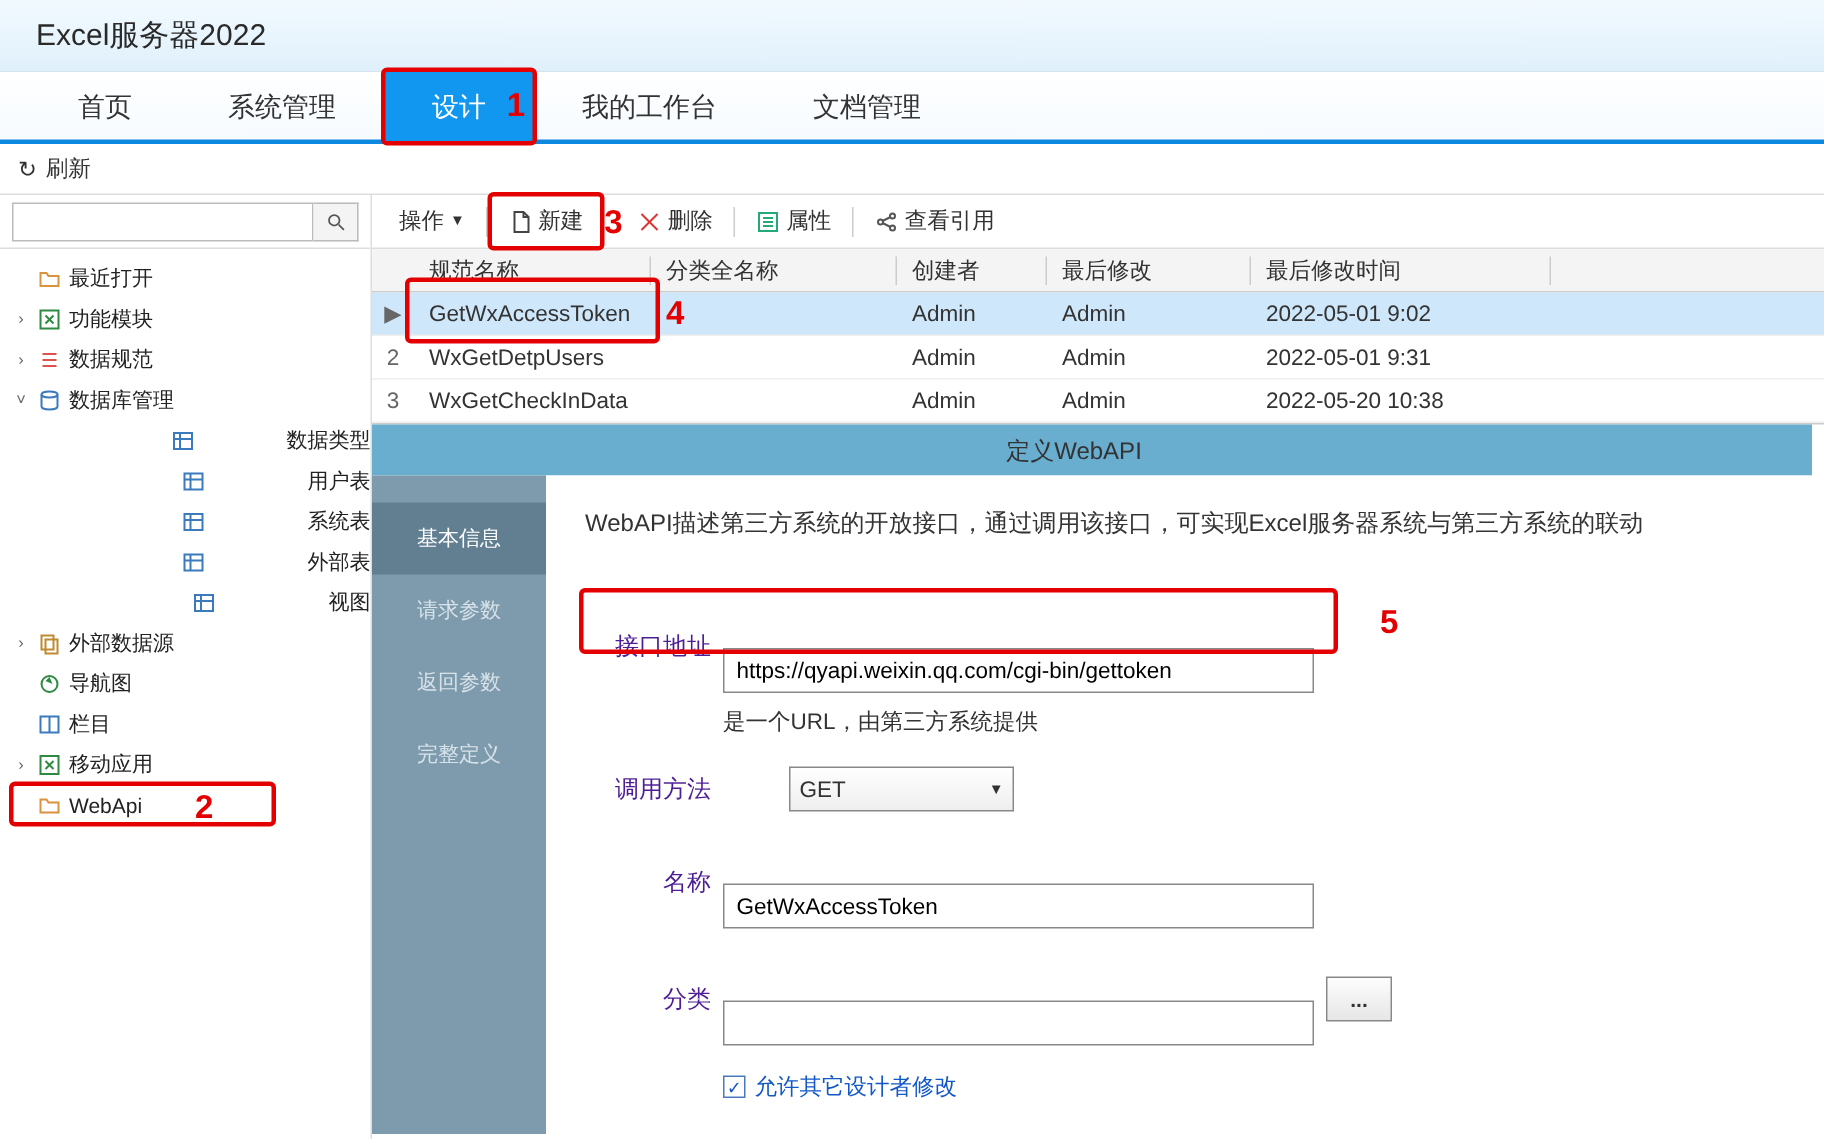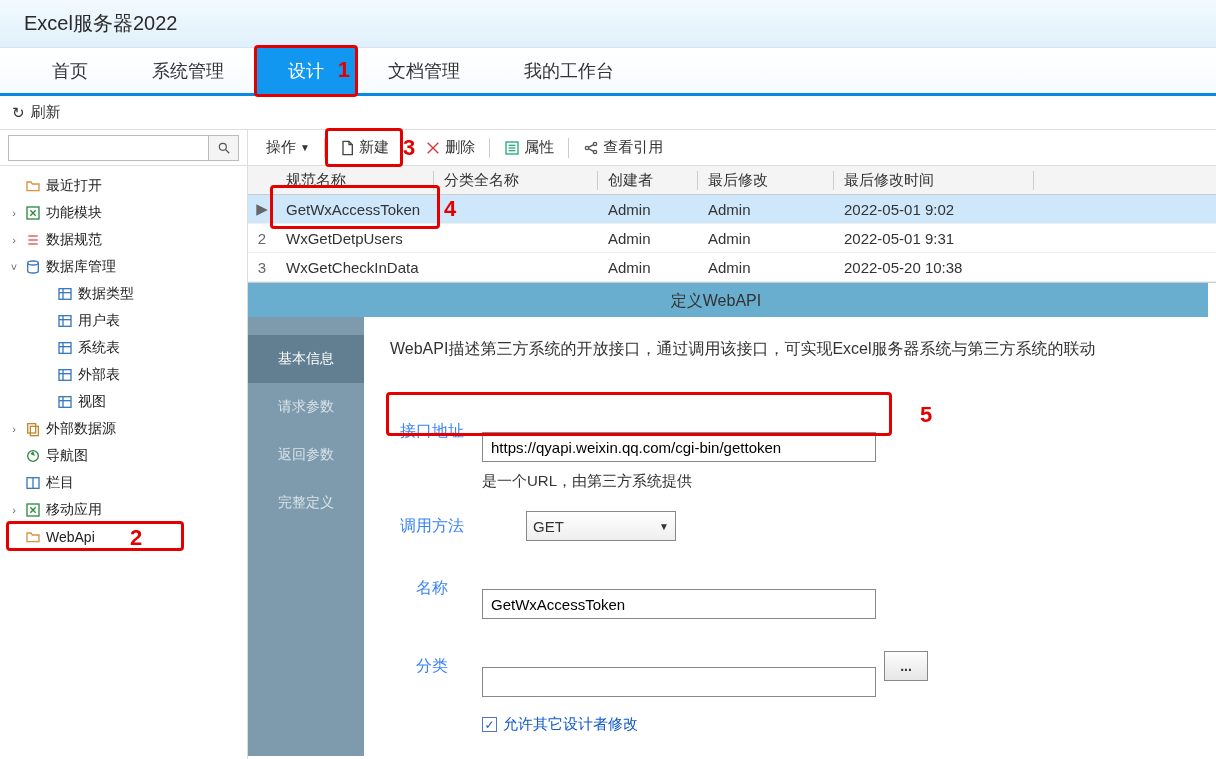--- a/index.html
+++ b/index.html
@@ -64,21 +64,21 @@
 
   
   .tree { padding: 6px 0; overflow-y: auto; flex: 1; position: relative; }
   .tree-node {
     display: flex; align-items: center; height: 27px; padding-left: 8px;
     gap: 4px; color: #222; cursor: pointer; position: relative;
   }
   .tree-node .exp { width: 12px; text-align: center; color: #666; font-size: 11px; }
   .tree-node .icon { width: 18px; height: 18px; display: inline-flex; align-items: center; justify-content: center; }
   .tree-node.depth1 { padding-left: 8px; }
-  .tree-node.depth2 { padding-left: 40px; }
+  .tree-node.depth2 { padding-left: 40px; justify-content: space-between; }
   .tree-node.selected { }
 
   
   .toolbar {
     height: 36px; border-bottom: 1px solid #ddd;
     display: flex; align-items: center; padding-left: 10px; gap: 4px;
     position: relative;
   }
   .tb-btn {
     padding: 4px 8px; display: flex; align-items: center; gap: 4px;
@@ -117,21 +117,21 @@
   .side-tab {
     height: 48px; display: flex; align-items: center; justify-content: center;
     font-size: 14px; cursor: pointer;
   }
   .side-tab.active { background: #627f92; color: #fff; }
 
   .form-area { flex: 1; background: #fff; padding: 22px 26px; position: relative; }
   .desc { font-size: 16px; color: #333; margin-bottom: 40px; }
 
   .form-row { display: flex; align-items: center; margin-bottom: 10px; position: relative; }
-  .form-label { width: 84px; text-align: center; margin-right: 8px; font-size: 16px; color: #3b82f6; font-family: Liberation Mono, monospace; }
+  .form-label { width: 84px; text-align: right; margin-right: 8px; font-size: 16px; color: #4c1d95; font-family: Liberation Mono, monospace; }
   .form-input {
     height: 30px; border: 1px solid #888; padding: 0 8px; font-size: 15px;
     background: #fff;
     margin-top: 32px;
   }
   .form-hint { margin-left: 92px; font-size: 15px; color: #333; margin-bottom: 20px; }
   .form-select {
     height: 30px; border: 1px solid #888; padding: 0 6px; font-size: 15px;
     width: 150px; display: flex; align-items: center; justify-content: space-between;
     background: linear-gradient(#fff,#eee);
@@ -155,22 +155,22 @@
 </div>
 
 <div class="main-nav">
   <div class="nav-item">首页</div>
   <div class="nav-item">系统管理</div>
   <div class="nav-item active" style="position:relative;">
     <span>设计</span>
     <span class="marker m1">1</span>
     <div class="marker-box" style="left:-2px;top:-2px;right:-2px;bottom:-2px;"></div>
   </div>
+  <div class="nav-item">我的工作台</div>
   <div class="nav-item">文档管理</div>
-  <div class="nav-item">我的工作台</div>
 </div>
 
 <div class="refresh-row">
   <span style="font-size:15px;">↻</span>
   <span>刷新</span>
 </div>
 
 <div class="main-cols">
 
   <div class="left-col">

